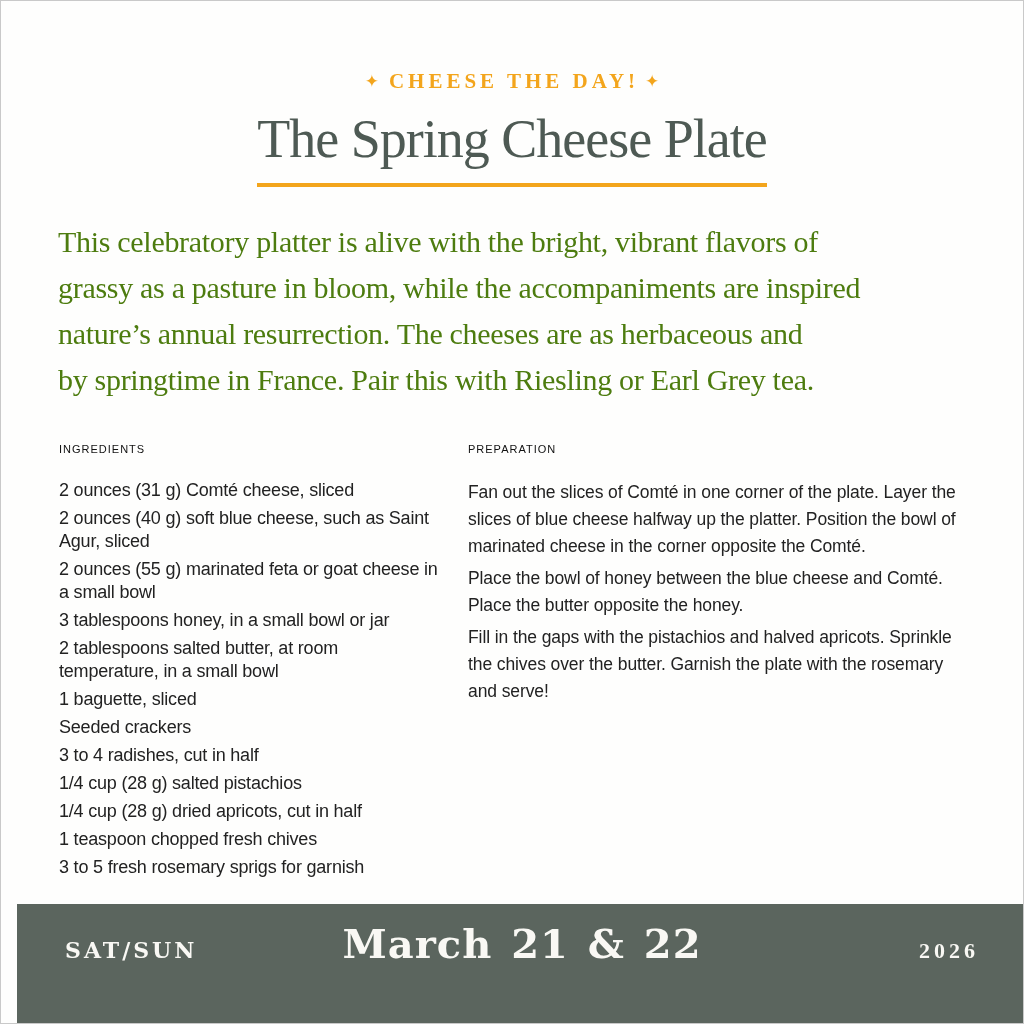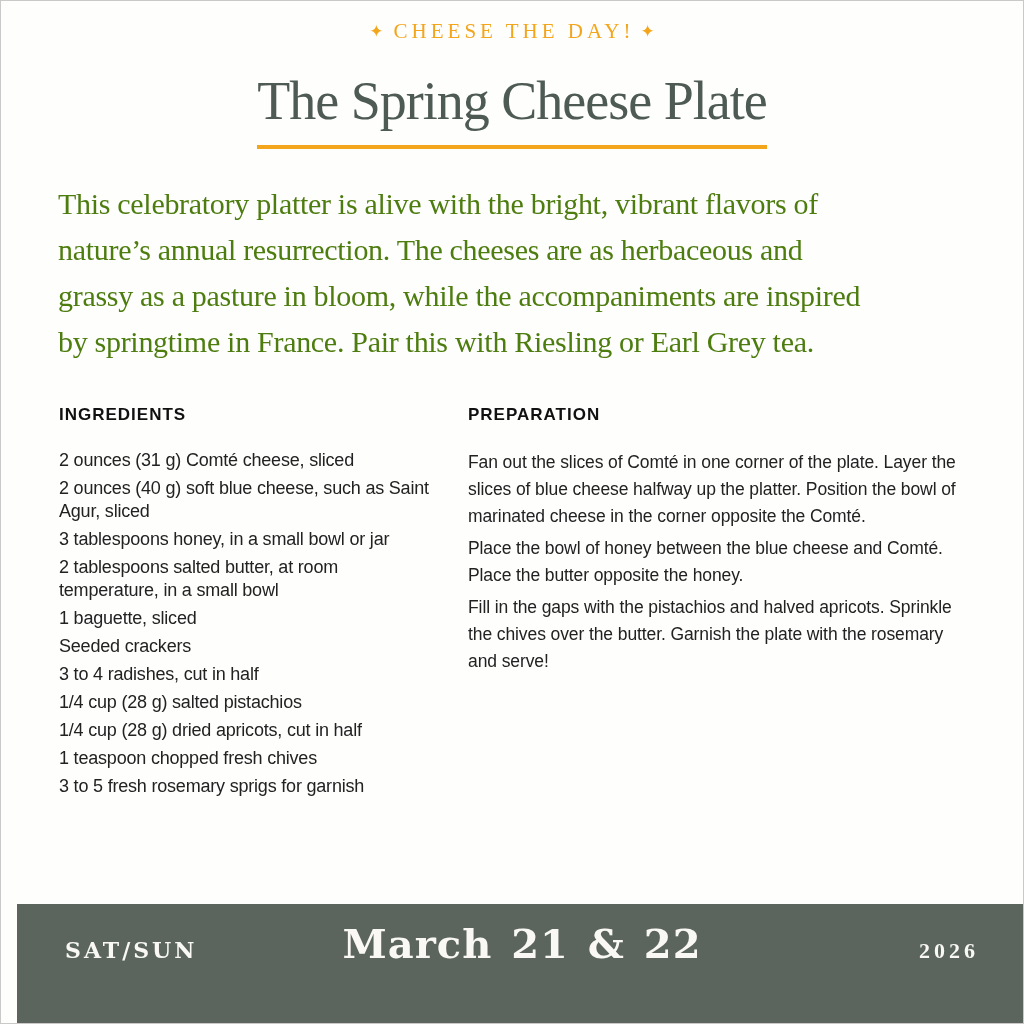--- a/index.html
+++ b/index.html
@@ -17,38 +17,38 @@
     position:relative;
     width:1024px;height:1024px;
     background:var(--page-bg);
     border:1px solid var(--frame-border);
     overflow:hidden;
     font-family:"Liberation Sans",sans-serif;
     color:var(--body-text);
   }
   
   .tagline{
-    padding-top:18px;
+    padding-top:68px;
     text-align:center;
     font-family:"Liberation Serif","DejaVu Serif",serif;
-    font-weight:normal;
+    font-weight:bold;
     font-size:21px;
     letter-spacing:4px;
     color:var(--accent-gold);
   }
   .tagline .star{
     font-family:"DejaVu Sans",sans-serif;
     font-size:17px;
     letter-spacing:0;
     position:relative;top:-1px;
   }
   .tagline .star.left{margin-right:10px;}
   .tagline .star.right{margin-left:6px;}
   .page-title{
-    margin-top:26px;
+    margin-top:14px;
     text-align:center;
     font-family:"Liberation Serif","DejaVu Serif",serif;
     font-weight:normal;
     font-size:54px;
     letter-spacing:-1px;
     color:var(--title-green);
   }
   .title-underline{
     width:510px;height:4px;
     margin:13px auto 0;
@@ -64,22 +64,22 @@
     letter-spacing:-0.3px;
     color:#4d7c0f;
   }
   .intro .line{white-space:nowrap;}
   
   .columns{
     display:flex;
     margin:40px 0 0 58px;
   }
   .col-heading{
-    font-size:17px;
-    font-weight:bold;
+    font-size:11px;
+    font-weight:normal;
     letter-spacing:1px;
     margin-bottom:24px;
     color:#111;
   }
   .ingredients-col{width:380px;margin-right:29px;}
   .preparation-col{width:500px;}
   .ingredient-item{
     font-size:18px;
     line-height:23px;
     letter-spacing:-0.2px;
@@ -133,33 +133,34 @@
   <div class="tagline">
     <span class="star left">✦</span><span>CHEESE THE DAY!</span><span class="star right">✦</span>
   </div>
 
   <h1 class="page-title">The Spring Cheese Plate</h1>
   <div class="title-underline"></div>
 
   <div class="intro">
 
   <div class="line">This celebratory platter is alive with the bright, vibrant flavors of</div>
+      <div class="line">grassy as a pasture in bloom, while the accompaniments are inspired</div>
       <div class="line">nature’s annual resurrection. The cheeses are as herbaceous and</div>
-      <div class="line">grassy as a pasture in bloom, while the accompaniments are inspired</div>
       <div class="line">by springtime in France. Pair this with Riesling or Earl Grey tea.</div>
     </div>
 
   <div class="columns">
 
     <div class="ingredients-col">
       <div class="col-heading">INGREDIENTS</div>
       <div>
 
       <div class="ingredient-item">2 ounces (31 g) Comté cheese, sliced</div>
           <div class="ingredient-item">2 ounces (40 g) soft blue cheese, such as Saint Agur, sliced</div>
+          <div class="ingredient-item">2 ounces (55 g) marinated feta or goat cheese in a small bowl</div>
           <div class="ingredient-item">3 tablespoons honey, in a small bowl or jar</div>
           <div class="ingredient-item">2 tablespoons salted butter, at room temperature, in a small bowl</div>
           <div class="ingredient-item">1 baguette, sliced</div>
           <div class="ingredient-item">Seeded crackers</div>
           <div class="ingredient-item">3 to 4 radishes, cut in half</div>
           <div class="ingredient-item">1/4 cup (28 g) salted pistachios</div>
           <div class="ingredient-item">1/4 cup (28 g) dried apricots, cut in half</div>
           <div class="ingredient-item">1 teaspoon chopped fresh chives</div>
           <div class="ingredient-item">3 to 5 fresh rosemary sprigs for garnish</div>
         </div>

